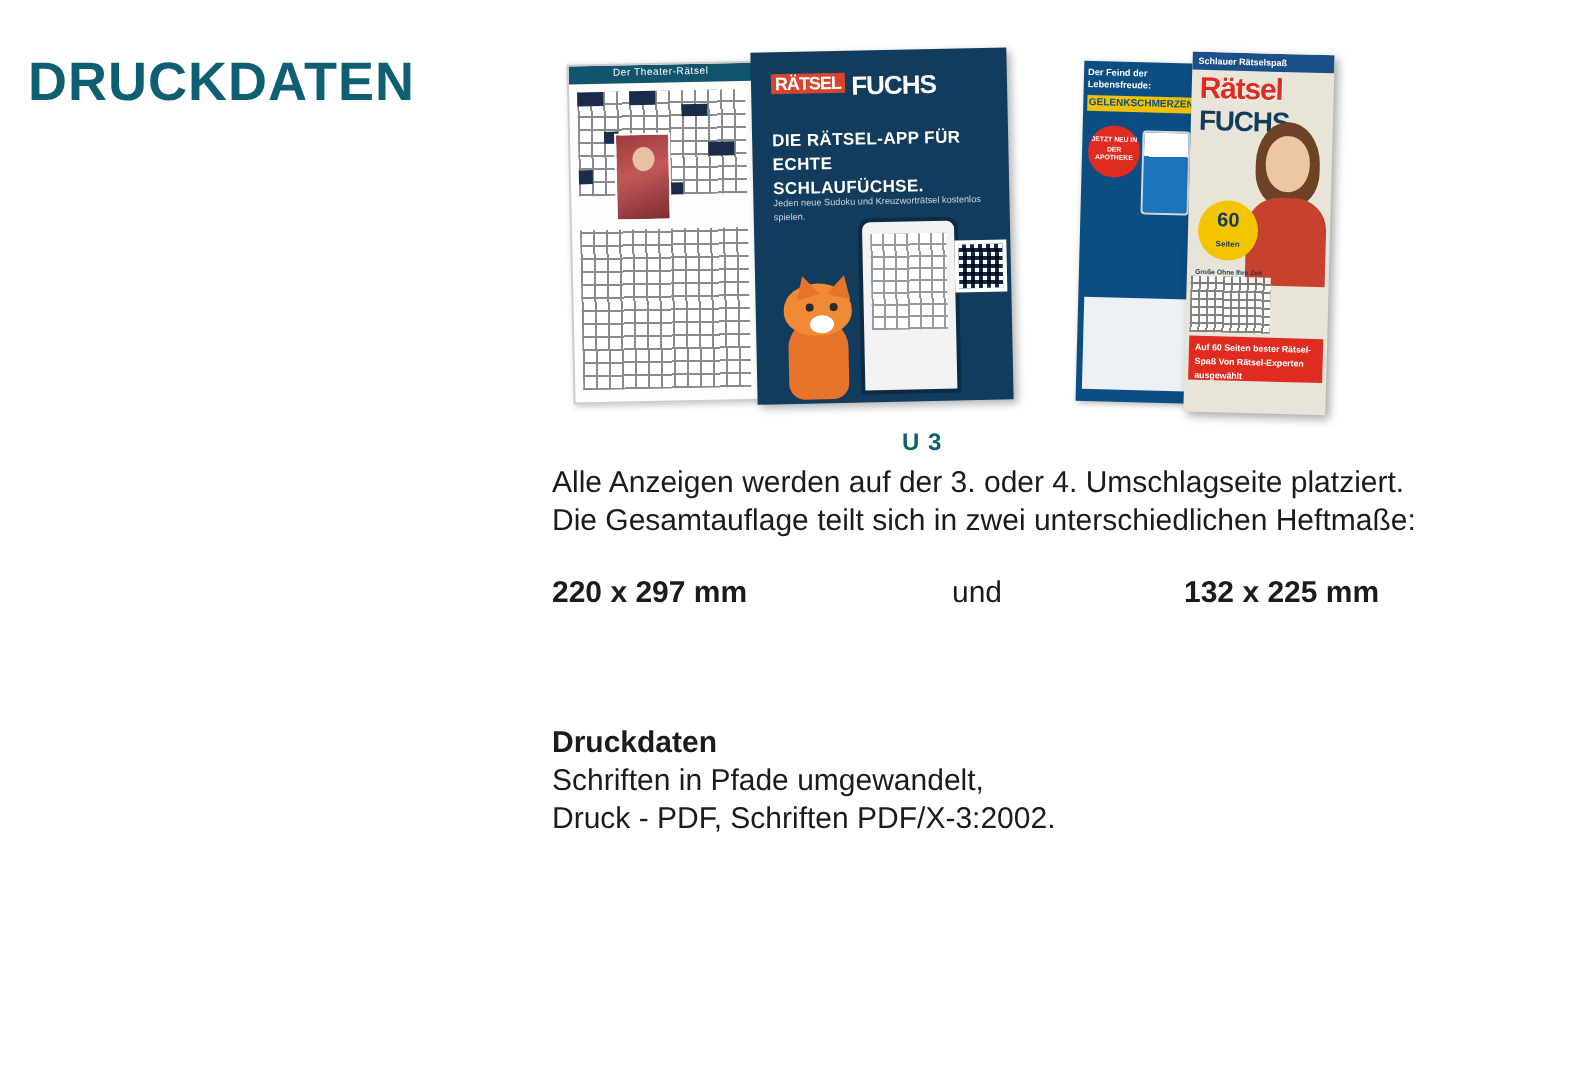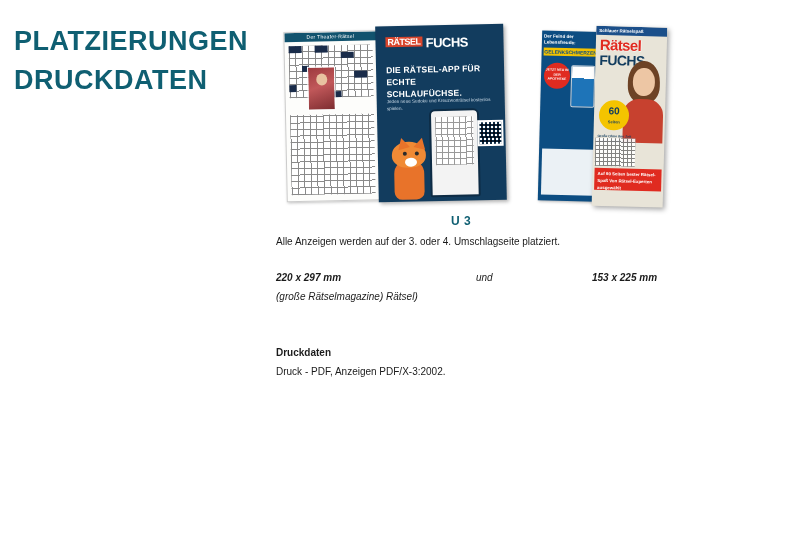--- a/index.html
+++ b/index.html
@@ -415,51 +415,49 @@
       #fff;
     opacity: .9;
   }
 
   
   .body-text {
     position: absolute;
     left: 276px;
     top: 232px;
     width: 500px;
-    font-size: 10px;
+    font-size: 15px;
     line-height: 19px;
     color: #1b1b1b;
   }
   .body-text p { margin: 0; }
   .para-gap { height: 17px; }
   .bold { font-weight: bold; }
 
   .sizes {
     position: relative;
     height: 58px;
   }
   .size-col {
     position: absolute;
     top: 0;
     width: 190px;
-    font-style: italic;
   }
   .size-a { left: 0; }
   .size-mid { left: 200px; width: 60px; }
   .size-b { left: 316px; }
   .size-head {
     font-weight: bold;
     white-space: nowrap;
   }
 </style>
 </head>
 <body>
 
 <div class="headline">
-  <div class="headline-line">PLATZIERUNGEN</div>
   <div class="headline-line">DRUCKDATEN</div>
 </div>
 
 <div class="covers">
 
   <div class="cover-block cover-u3">
     <div class="u3-wrap">
 
       <div class="u3-left">
         <div class="u3-left-title">Der Theater-Rätsel</div>
@@ -535,34 +533,35 @@
       </div>
     </div>
 
   </div>
 
 </div>
 
 <div class="body-text">
 
   <p>Alle Anzeigen werden auf der 3. oder 4. Umschlagseite platziert.</p>
+  <p>Die Gesamtauflage teilt sich in zwei unterschiedlichen Heftmaße:</p>
 
   <div class="para-gap"></div>
 
   <div class="sizes">
     <div class="size-col size-a">
       <div class="size-head">220 x 297 mm</div>
-      <div>(große Rätselmagazine) Rätsel)</div>
     </div>
     <div class="size-col size-mid">und</div>
     <div class="size-col size-b">
-      <div class="size-head">153 x 225 mm</div>
+      <div class="size-head">132 x 225 mm</div>
     </div>
   </div>
 
   <div class="para-gap"></div>
 
   <p class="bold">Druckdaten</p>
-  <p>Druck - PDF, Anzeigen PDF/X-3:2002.</p>
+  <p>Schriften in Pfade umgewandelt,</p>
+  <p>Druck - PDF, Schriften PDF/X-3:2002.</p>
 
   <div class="para-gap"></div>
 
 </div>
 
 </body></html>

